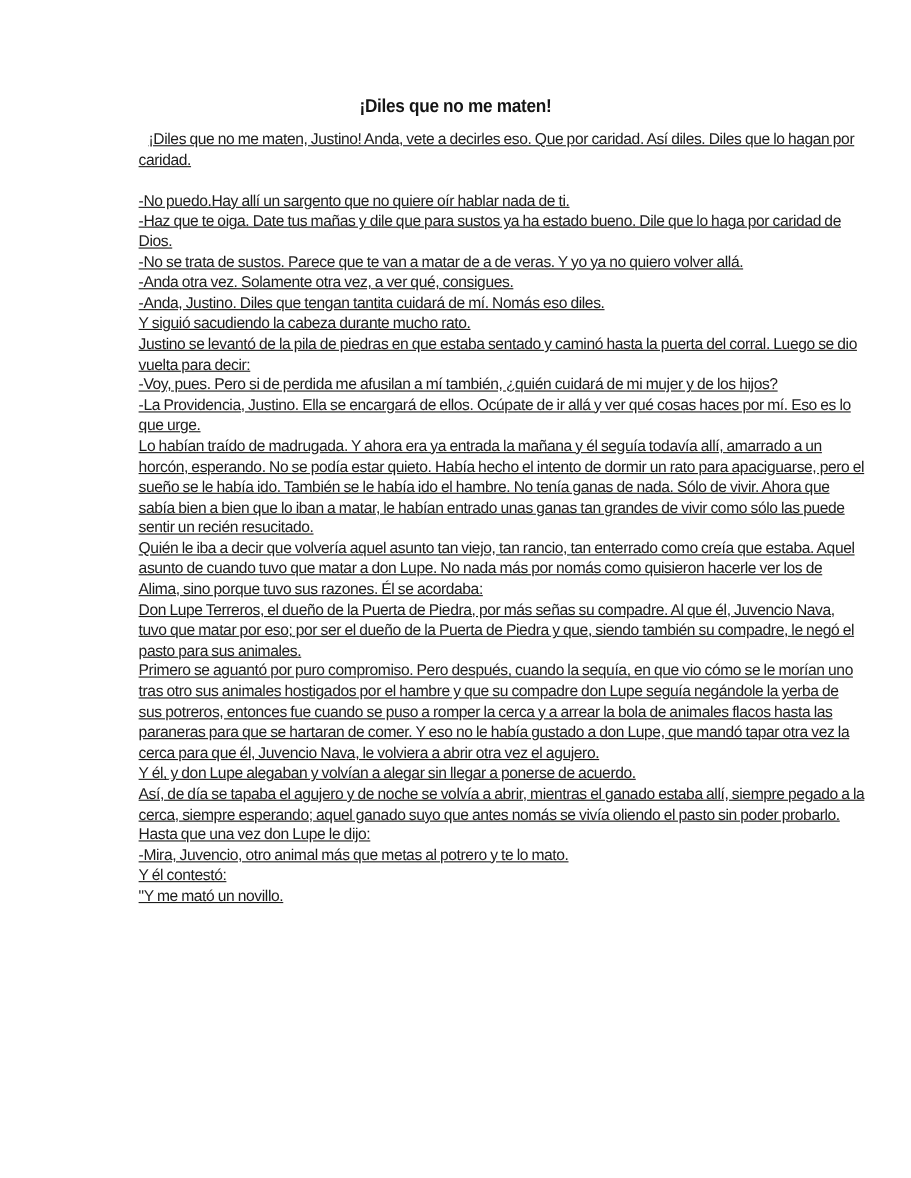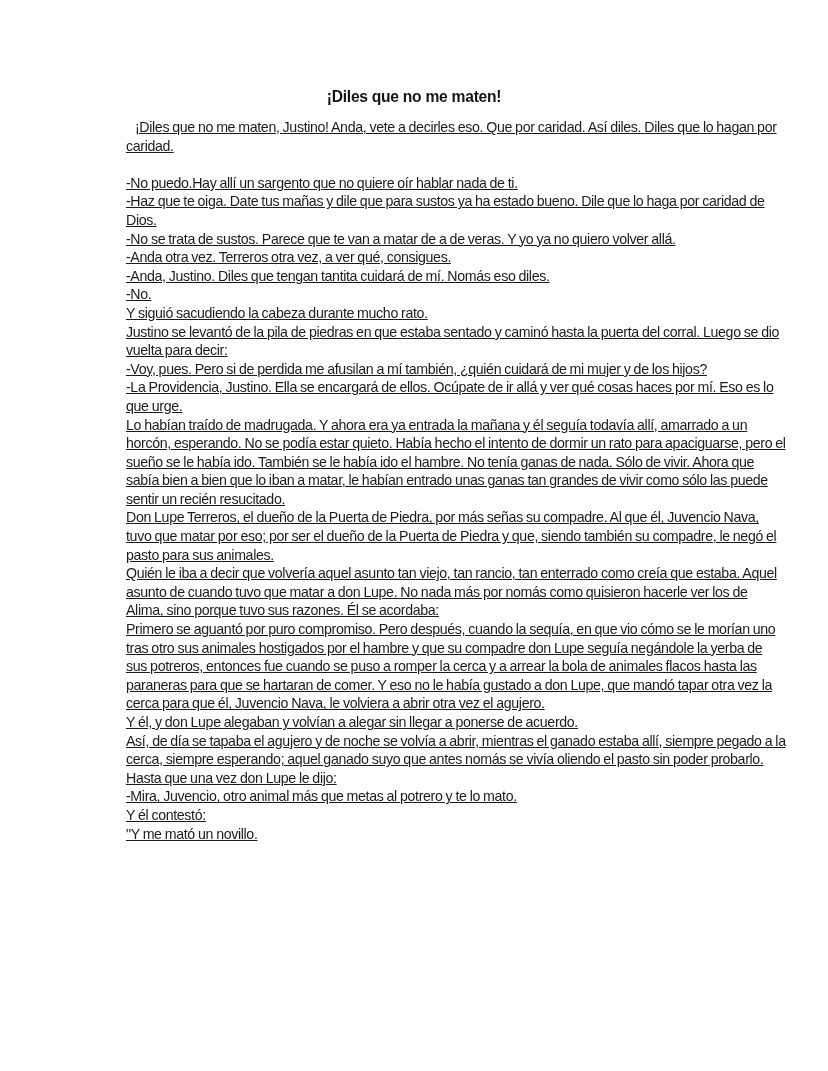--- a/index.html
+++ b/index.html
@@ -64,30 +64,29 @@
 <body>
 
 <div class="page">
   <h1 class="title">¡Diles que no me maten!</h1>
 
   <div class="body-text">
     <p class="indent">¡Diles que no me maten, Justino! Anda, vete a decirles eso. Que por caridad. Así diles. Diles que lo hagan por caridad.</p>
     <p class="gap">-No puedo.Hay allí un sargento que no quiere oír hablar nada de ti.</p>
     <p>-Haz que te oiga. Date tus mañas y dile que para sustos ya ha estado bueno. Dile que lo haga por caridad de Dios.</p>
     <p>-No se trata de sustos. Parece que te van a matar de a de veras. Y yo ya no quiero volver allá.</p>
-    <p>-Anda otra vez. Terreros otra vez, a ver qué, consigues.</p>
+    <p>-Anda otra vez. Solamente otra vez, a ver qué, consigues.</p>
     <p>-Anda, Justino. Diles que tengan tantita cuidará de mí. Nomás eso diles.</p>
-    <p>-No.</p>
     <p>Y siguió sacudiendo la cabeza durante mucho rato.</p>
     <p>Justino se levantó de la pila de piedras en que estaba sentado y caminó hasta la puerta del corral. Luego se dio vuelta para decir:</p>
     <p>-Voy, pues. Pero si de perdida me afusilan a mí también, ¿quién cuidará de mi mujer y de los hijos?</p>
     <p>-La Providencia, Justino. Ella se encargará de ellos. Ocúpate de ir allá y ver qué cosas haces por mí. Eso es lo que urge.</p>
     <p>Lo habían traído de madrugada. Y ahora era ya entrada la mañana y él seguía todavía allí, amarrado a un horcón, esperando. No se podía estar quieto. Había hecho el intento de dormir un rato para apaciguarse, pero el sueño se le había ido. También se le había ido el hambre. No tenía ganas de nada. Sólo de vivir. Ahora que sabía bien a bien que lo iban a matar, le habían entrado unas ganas tan grandes de vivir como sólo las puede sentir un recién resucitado.</p>
+    <p>Quién le iba a decir que volvería aquel asunto tan viejo, tan rancio, tan enterrado como creía que estaba. Aquel asunto de cuando tuvo que matar a don Lupe. No nada más por nomás como quisieron hacerle ver los de Alima, sino porque tuvo sus razones. Él se acordaba:</p>
     <p>Don Lupe Terreros, el dueño de la Puerta de Piedra, por más señas su compadre. Al que él, Juvencio Nava, tuvo que matar por eso; por ser el dueño de la Puerta de Piedra y que, siendo también su compadre, le negó el pasto para sus animales.</p>
-    <p>Quién le iba a decir que volvería aquel asunto tan viejo, tan rancio, tan enterrado como creía que estaba. Aquel asunto de cuando tuvo que matar a don Lupe. No nada más por nomás como quisieron hacerle ver los de Alima, sino porque tuvo sus razones. Él se acordaba:</p>
     <p>Primero se aguantó por puro compromiso. Pero después, cuando la sequía, en que vio cómo se le morían uno tras otro sus animales hostigados por el hambre y que su compadre don Lupe seguía negándole la yerba de sus potreros, entonces fue cuando se puso a romper la cerca y a arrear la bola de animales flacos hasta las paraneras para que se hartaran de comer. Y eso no le había gustado a don Lupe, que mandó tapar otra vez la cerca para que él, Juvencio Nava, le volviera a abrir otra vez el agujero.</p>
     <p>Y él, y don Lupe alegaban y volvían a alegar sin llegar a ponerse de acuerdo.</p>
     <p>Así, de día se tapaba el agujero y de noche se volvía a abrir, mientras el ganado estaba allí, siempre pegado a la cerca, siempre esperando; aquel ganado suyo que antes nomás se vivía oliendo el pasto sin poder probarlo.</p>
     <p>Hasta que una vez don Lupe le dijo:</p>
     <p>-Mira, Juvencio, otro animal más que metas al potrero y te lo mato.</p>
     <p>Y él contestó:</p>
     <p>"Y me mató un novillo.</p>
   </div>
 </div>
 

